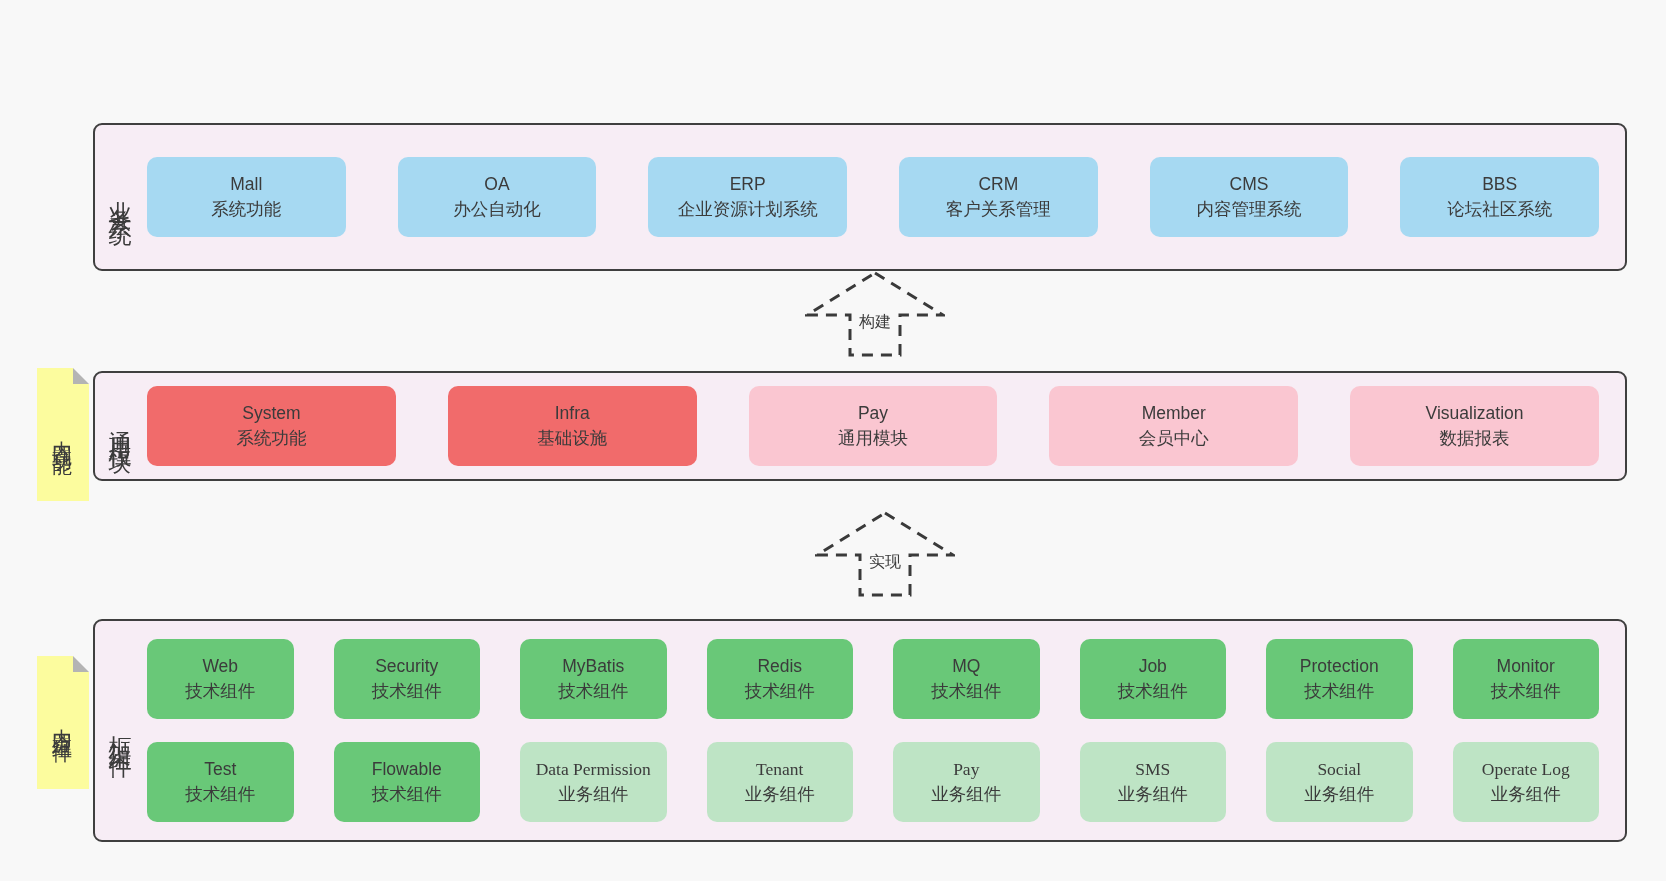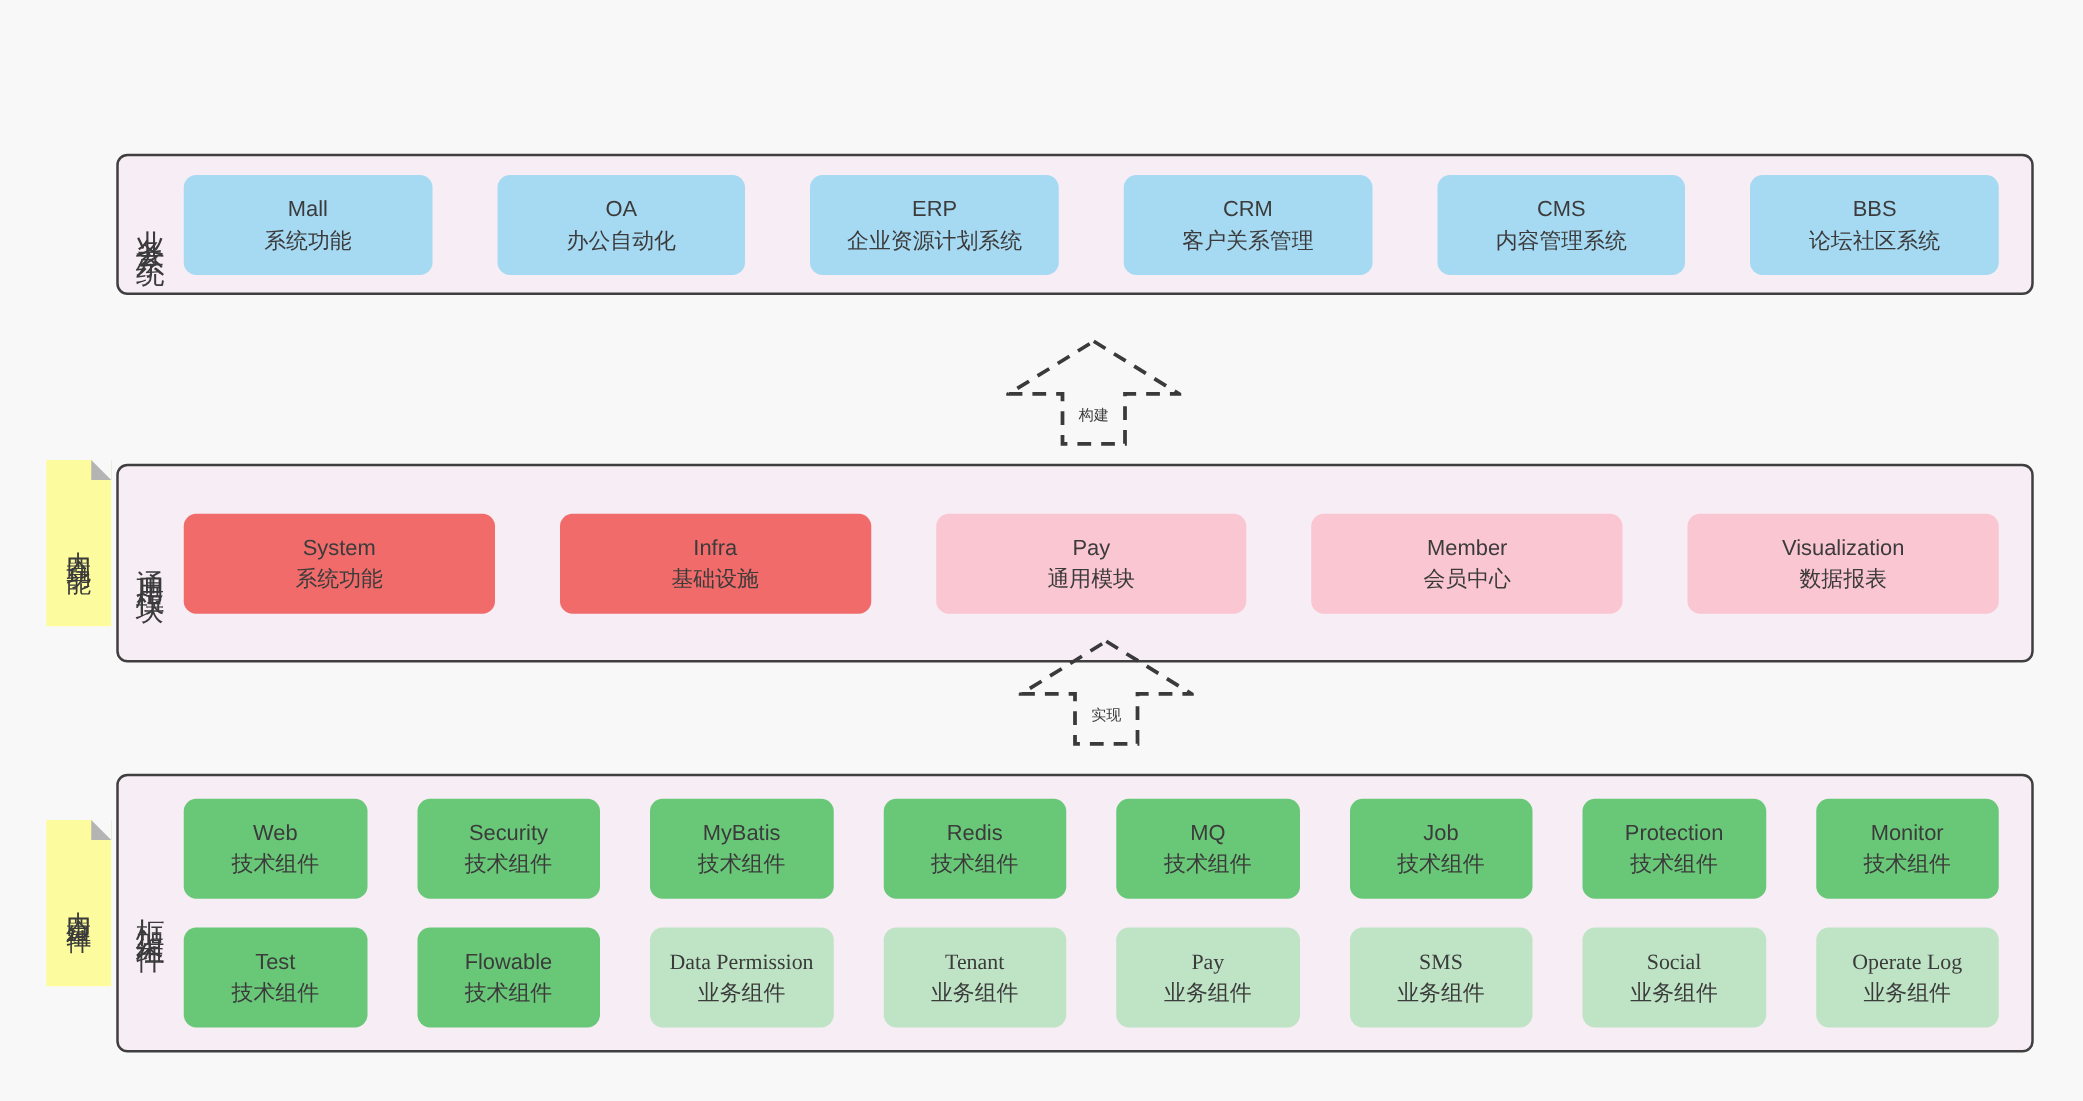--- a/index.html
+++ b/index.html
@@ -12,22 +12,22 @@
     color:var(--text,#3b3b3b);
     overflow:hidden;
   }
   .band {
     position:absolute; left:93px; width:1534px;
     background:var(--band_bg,#f7edf5);
     border:2px solid var(--band_border,#3f3f3f);
     border-radius:9px;
     display:flex; align-items:stretch;
   }
-  .band-1 { top:123px; height:113px; }
-  .band-2 { top:371px; height:159px; }
+  .band-1 { top:123px; height:148px; }
+  .band-2 { top:371px; height:110px; }
   .band-3 { top:619px; height:223px; }
   .band-label {
     width:52px; flex:0 0 52px;
     display:flex; align-items:center; justify-content:center;
     writing-mode:vertical-rl; text-orientation:upright;
     font-size:23px; letter-spacing:7px; color:var(--text,#3b3b3b);
   }
   .band-content {
     flex:1; display:flex; flex-direction:column;
     justify-content:center; gap:23px; padding-right:26px;
@@ -63,23 +63,23 @@
     border-color:var(--page_bg,#f8f8f8) var(--page_bg,#f8f8f8)
                  var(--sticky_fold,#b4b4b4) var(--sticky_fold,#b4b4b4);
   }
   .arrow {
     position:absolute; width:140px; height:86px;
   }
   .arrow-1 { left:805px; top:271px; }
   .arrow-2 { left:815px; top:511px; }
   .arrow svg { display:block; width:140px; height:86px; }
   .arrow-label {
-    position:absolute; left:50%; top:52px; transform:translateX(-50%);
+    position:absolute; left:50%; top:40px; transform:translateX(-50%);
     background:var(--page_bg,#f8f8f8); padding:1px 4px;
-    font-size:12px; white-space:nowrap; color:var(--text,#3b3b3b);text-align:right;
+    font-size:16px; white-space:nowrap; color:var(--text,#3b3b3b);text-align:right;
   }
 </style>
 </head>
 <body>
 
 <div class="page">
 
   <div class="band band-1">
     <div class="band-label">业务系统</div>
     <div class="band-content">

